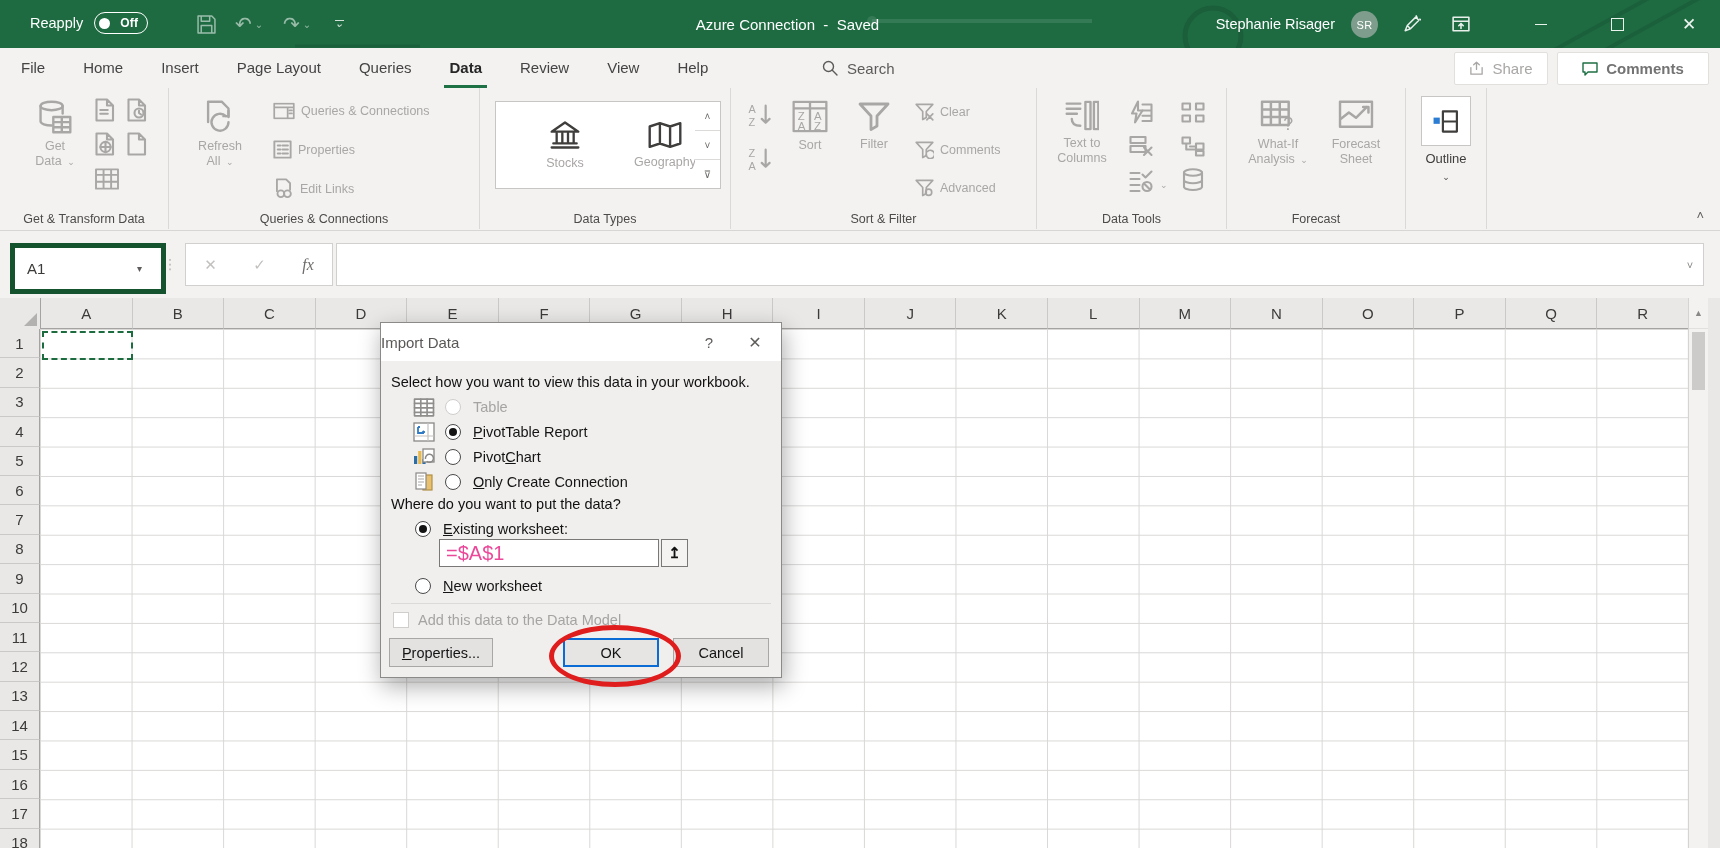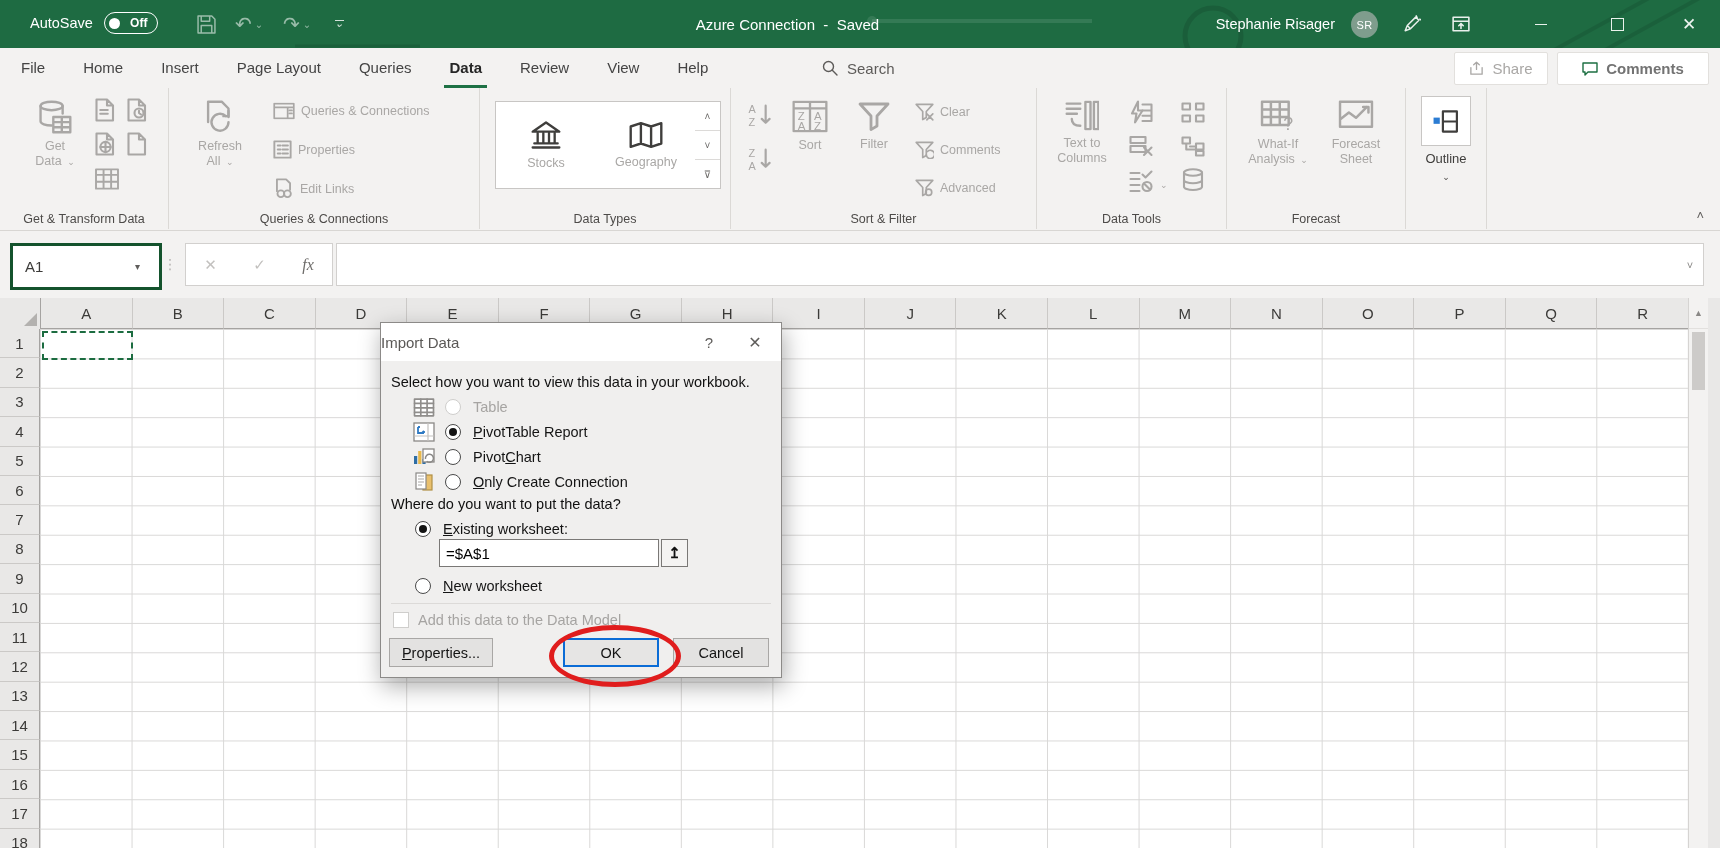--- a/index.html
+++ b/index.html
@@ -44,30 +44,30 @@
   
   .ribbon{position:absolute;left:0;top:88px;width:1720px;height:142px;background:#f3f2f1;border-bottom:1px solid #d8d6d3;display:flex;z-index:4;}
   .rgroup{position:relative;height:141px;border-right:1px solid #dbd9d6;flex:0 0 auto;}
   .glabel{position:absolute;left:0;right:0;bottom:3px;text-align:center;font-size:12.5px;color:#4d4b49;}
   .dis{color:#a9a7a5;}
   .bigbtn{position:absolute;display:flex;flex-direction:column;align-items:center;font-size:12.5px;line-height:15px;text-align:center;}
   .bigbtn .lbl{margin-top:5px;}
   .smallrow{position:absolute;display:flex;align-items:center;gap:6px;font-size:12.5px;white-space:nowrap;}
   .chev-s{font-size:9px;color:#a9a7a5;margin-left:2px;}
   .chev-d{font-size:9px;color:#4d4b49;}
-  .gallery{position:absolute;left:15px;top:13px;width:200px;height:86px;background:#fff;border:1px solid #c8c6c4;display:flex;}
+  .gallery{position:absolute;left:15px;top:13px;width:200px;height:86px;background:#fff;border:1px solid #c8c6c4;display:flex;padding-left:19px;}
   .gal-item{flex:1;display:flex;flex-direction:column;align-items:center;justify-content:center;gap:6px;font-size:12.5px;}
   .gal-scroll{position:absolute;left:215px;top:13px;width:25px;height:86px;border:1px solid #c8c6c4;border-left:none;background:#fff;display:flex;flex-direction:column;}
   .gal-scroll span{flex:1;display:flex;align-items:center;justify-content:center;font-size:10px;color:#6a6866;border-bottom:1px solid #dcdad8;}
   .gal-scroll span:last-child{border-bottom:none;}
   .collapse-chev{position:absolute;right:16px;bottom:6px;font-size:13px;color:#5f5d5b;}
 
   
   .fbar{position:absolute;left:0;top:231px;width:1720px;height:67px;background:#f3f2f1;z-index:3;}
-  .namebox{position:absolute;left:10px;top:12px;width:146px;height:41px;background:#fff;border:3px solid #14532d;display:flex;align-items:center;}
+  .namebox{position:absolute;left:10px;top:12px;width:146px;height:41px;background:#fff;border:5px solid #14532d;display:flex;align-items:center;}
   .namebox input{border:none;outline:none;width:104px;padding:0 0 0 12px;font-size:15px;color:#3c3b39;font-family:"Liberation Sans",sans-serif;background:transparent;}
   .namebox .arr{font-size:10px;color:#5f5d5b;margin-left:6px;}
   .fdots{position:absolute;left:163px;top:12px;height:41px;display:flex;align-items:center;color:#b5b3b1;font-size:14px;}
   .fcmds{position:absolute;left:185px;top:12px;width:146px;height:41px;background:#fff;border:1px solid #d2d0ce;display:flex;align-items:center;justify-content:space-around;}
   .fcmds .g{color:#c2c0be;font-size:15px;}
   .fx{font-family:"Liberation Serif",serif;font-style:italic;font-size:16px;color:#6e6c6a;}
   .finput{position:absolute;left:336px;top:12px;width:1366px;height:41px;background:#fff;border:1px solid #d2d0ce;display:flex;align-items:center;}
   .finput input{flex:1;border:none;outline:none;font-size:15px;padding:0 10px;font-family:"Liberation Sans",sans-serif;background:transparent;color:#333;}
   .finput .exp{width:26px;text-align:center;color:#8a8886;font-size:11px;}
 
@@ -98,21 +98,21 @@
   .opt .oicon{position:absolute;left:31px;width:24px;display:flex;justify-content:center;}
   .opt .radio{position:absolute;left:64px;}
   .opt .olabel{position:absolute;left:92px;white-space:nowrap;}
   .radio{width:16px;height:16px;border-radius:50%;border:1px solid #4a4a4a;background:#fff;box-sizing:border-box;position:relative;}
   .radio.on::after{content:"";position:absolute;left:3px;top:3px;width:8px;height:8px;border-radius:50%;background:#141414;}
   .radio.off2{border-color:#cfcecc;}
   .opt.disabled .olabel{color:#a6a4a2;}
   .where .radio{position:absolute;left:34px;}
   .where .olabel{position:absolute;left:62px;}
   .locrow{position:absolute;left:58px;top:216px;display:flex;}
-  .locrow input{width:206px;height:26px;border:1px solid #7a7876;font-size:15px;padding:0 6px;font-family:"Liberation Sans",sans-serif;color:#000000;outline:none;}
+  .locrow input{width:206px;height:26px;border:1px solid #7a7876;font-size:20px;padding:0 6px;font-family:"Liberation Sans",sans-serif;color:#ec4899;outline:none;}
   .rangesel{width:27px;height:28px;margin-left:2px;border:1px solid #7a7876;background:#f4f3f2;display:flex;align-items:center;justify-content:center;font-size:15px;font-weight:bold;color:#111;box-sizing:border-box;}
   .dsep{position:absolute;left:10px;right:10px;top:280px;border-top:1px solid #dcdad8;}
   .chkrow{position:absolute;left:12px;top:289px;display:flex;align-items:center;gap:9px;font-size:14.5px;color:#a6a4a2;}
   .chk{width:16px;height:16px;border:1px solid #cfcecc;background:#fff;box-sizing:border-box;}
   .dbtn{position:absolute;top:315px;height:29px;background:#e3e2e1;border:1px solid #a9a7a5;font-size:14.5px;color:#141414;display:flex;align-items:center;justify-content:center;box-sizing:border-box;}
   .b-props{left:8px;width:104px;}
   .b-ok{left:182px;width:96px;border:2px solid #0b6cd6;background:#e6e5e4;}
   .b-cancel{left:292px;width:96px;}
   .red-ellipse{position:absolute;left:549px;top:625px;width:122px;height:52px;border:5px solid #e01d1d;border-radius:50%;z-index:12;pointer-events:none;}
 </style>
@@ -234,21 +234,21 @@
   <div class="titlebar">
     <svg class="tb-deco" width="1720" height="48">
       <line x1="872" y1="21" x2="1092" y2="21" stroke="rgba(255,255,255,0.10)" stroke-width="4"></line>
       <circle cx="872" cy="21" r="5" fill="rgba(255,255,255,0.10)"></circle>
       <circle cx="1213" cy="36" r="28" fill="none" stroke="rgba(0,0,0,0.12)" stroke-width="5"></circle>
       <line x1="1545" y1="55" x2="1660" y2="-8" stroke="rgba(0,0,0,0.10)" stroke-width="4"></line>
       <line x1="1587" y1="60" x2="1705" y2="-5" stroke="rgba(0,0,0,0.10)" stroke-width="4"></line>
       <line x1="295" y1="46" x2="420" y2="46" stroke="rgba(0,0,0,0.10)" stroke-width="3"></line>
     </svg>
     <div class="autosave">
-      <span>AutoSave</span>
+      <span>Reapply</span>
       <span class="pill">
         <span class="knob"></span>
         <span class="st">Off</span>
       </span>
     </div>
     <div class="qat" style="left:188px;width:36px;opacity:.55">
       <svg class="ic" width="19" height="19" style="stroke:#fff">
           <use href="#i-save"></use>
         </svg>
     </div>

